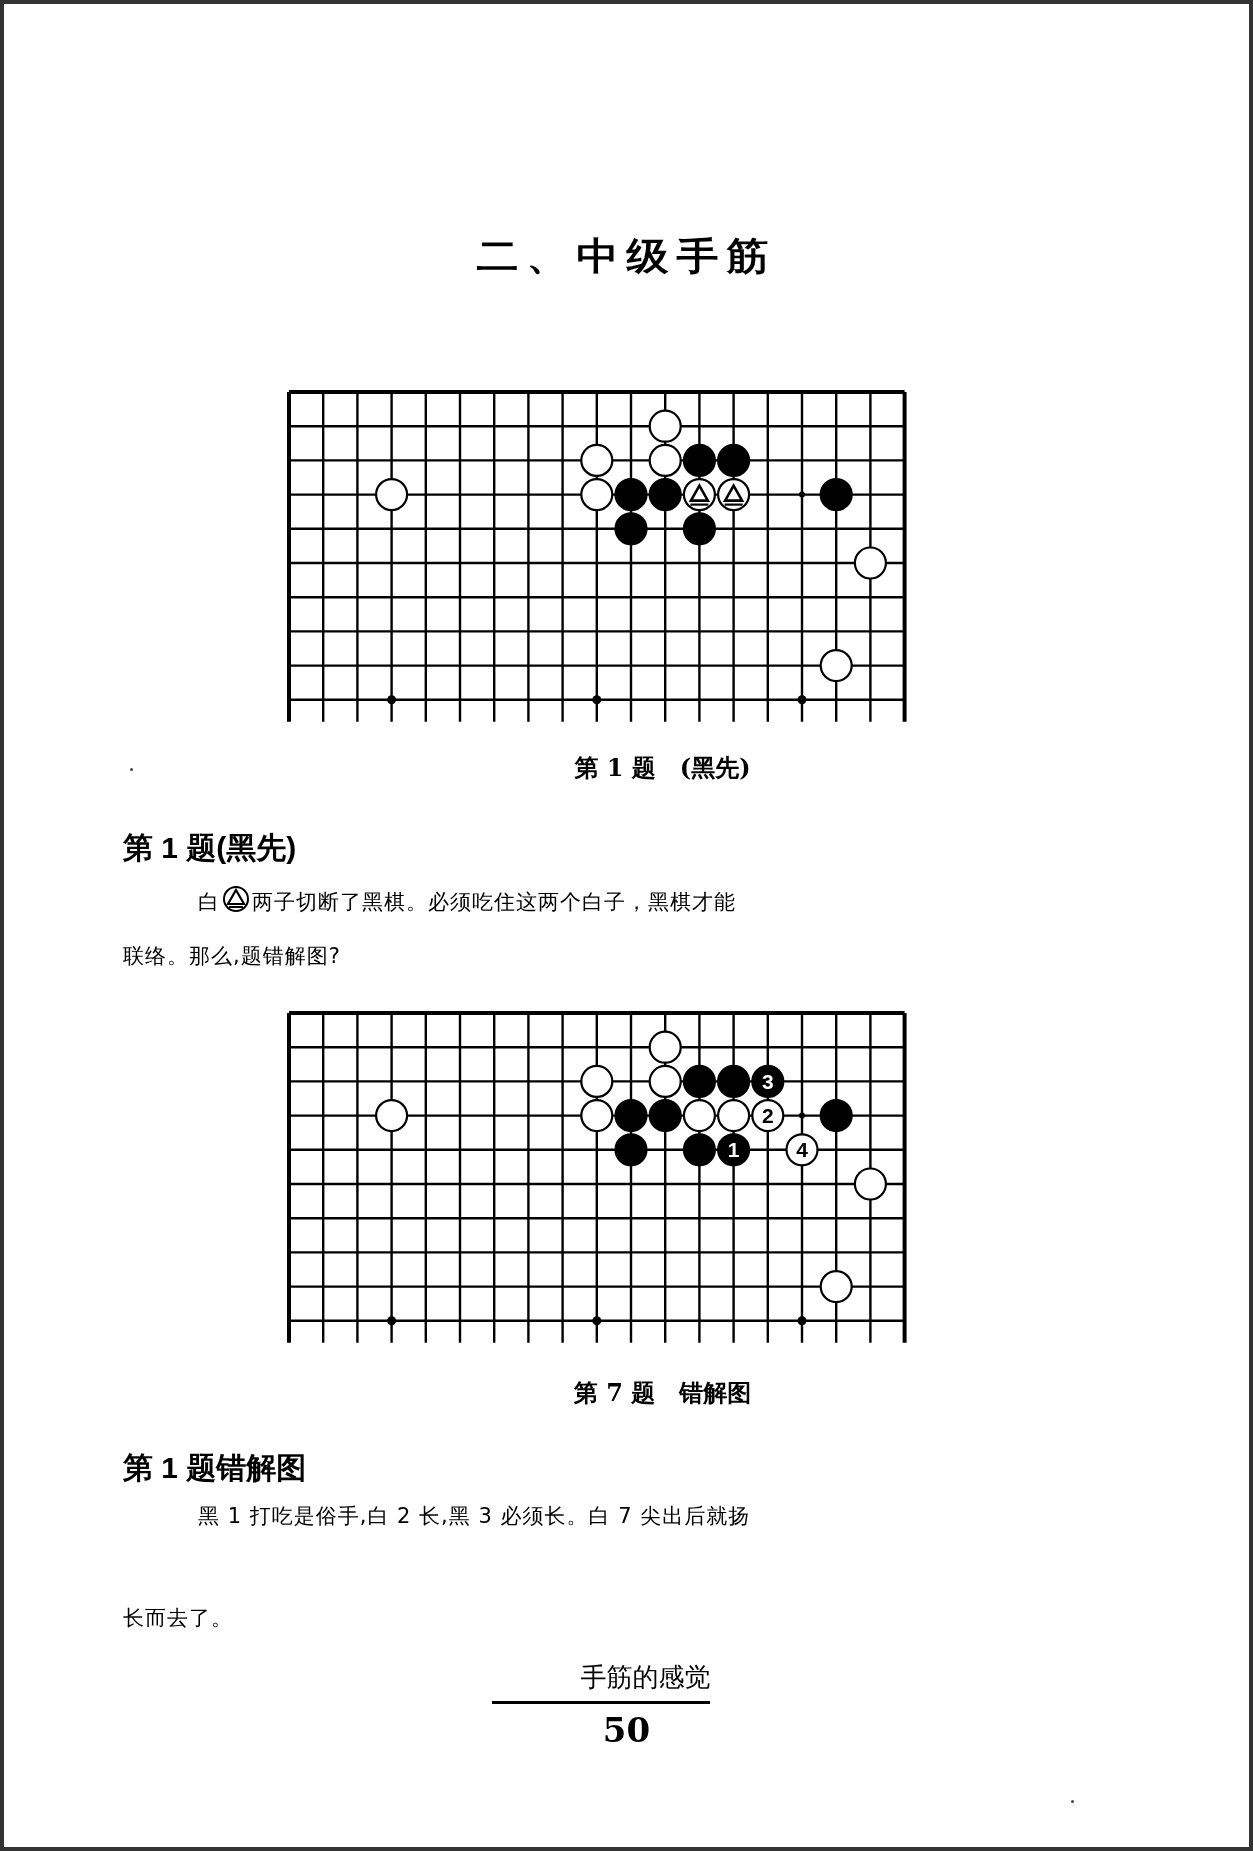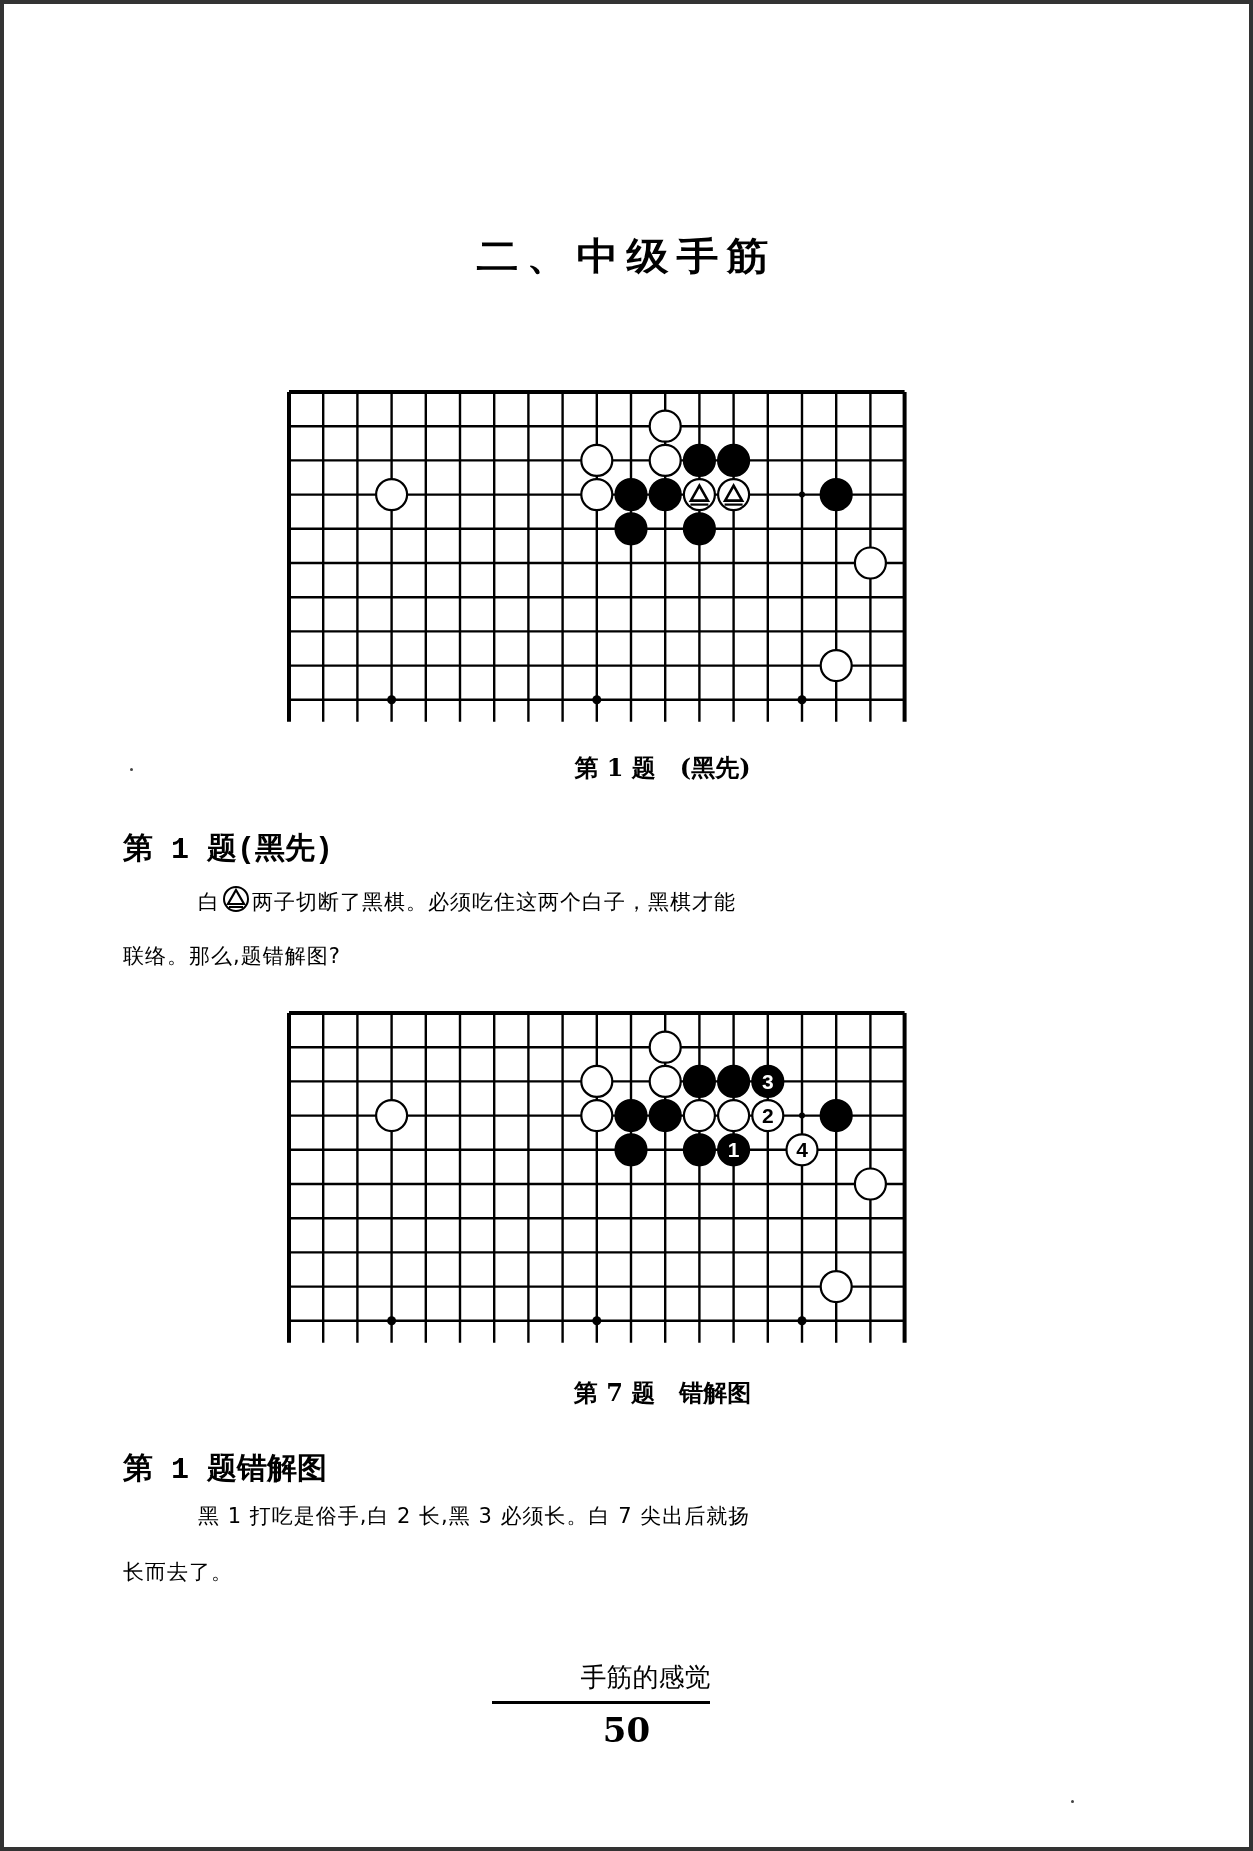--- a/index.html
+++ b/index.html
@@ -17,21 +17,21 @@
     font-size: 42px; letter-spacing: 8px; transform: scaleY(0.9);
   }
   .board { position: absolute; left: 270px; }
   .board svg { display: block; }
   .caption {
     position: absolute; left: 0; width: 1253px; text-align: center;
     font-size: 24px; font-weight: bold; white-space: pre; padding-left: 36px;
   }
   .heading {
     position: absolute; left: 123px; font-size: 30px; font-weight: bold;
-    font-family: Liberation Mono, monospace;
+    font-family: Liberation Sans, sans-serif;
   }
   .body-line {
     position: absolute; font-size: 21px; letter-spacing: 1px; white-space: pre;
     font-family: "DejaVu Sans", "Liberation Sans", sans-serif;
   }
   .tri-mark {
     display: inline-block; width: 28px; height: 28px; vertical-align: -4px;
     margin: 0 2px;
   }
   .footer-title {
@@ -181,19 +181,19 @@
       <circle cx="532" cy="155.8" r="15.5" fill="#fff" stroke="#000" stroke-width="2.2"></circle>
       <text x="532" y="163.3" text-anchor="middle" font-size="21" font-weight="bold" font-family="&quot;Liberation Sans&quot;, sans-serif" fill="#000">4</text>
       <circle cx="600.4000000000001" cy="190" r="15.5" fill="#fff" stroke="#000" stroke-width="2.2"></circle>
       <circle cx="566.2" cy="292.6" r="15.5" fill="#fff" stroke="#000" stroke-width="2.2"></circle>
     </svg>
   </div>
 <div class="caption" style="top:1377px;">第 7 题　错解图</div>
 
 <div class="heading" style="top:1448px;">第 1 题错解图</div>
 <div class="body-line" style="left:198px; top:1502px;">黑 1 打吃是俗手,白 2 长,黑 3 必须长。白 7 尖出后就扬</div>
-<div class="body-line" style="left:123px; top:1558px;">长而去了。</div>
+<div class="body-line" style="left:123px; top:1604px;">长而去了。</div>
 
 <div class="footer-title">手筋的感觉</div>
 <div class="footer-rule"></div>
 <div class="page-number">50</div>
 
 <div class="speck" style="left:1071px; top:1800px;"></div>
 
 </body></html>

